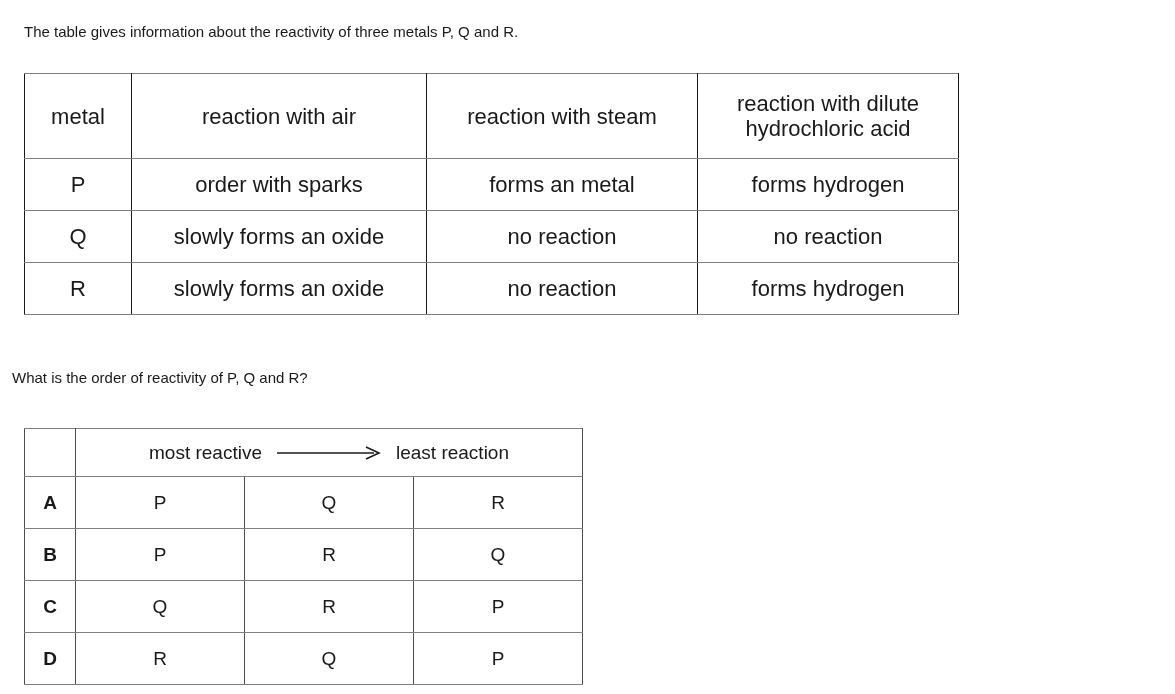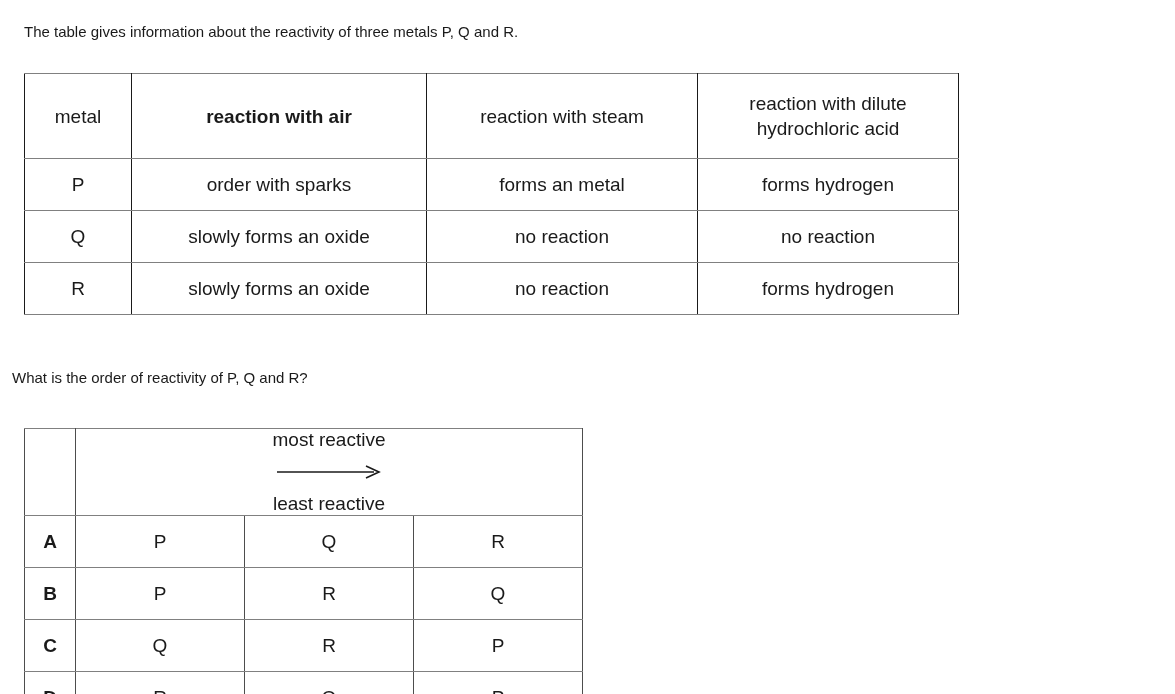--- a/index.html
+++ b/index.html
@@ -30,38 +30,38 @@
   #question-text { left: 12px; top: 366px; }
 
   
   #reactivity-table {
     position: absolute;
     left: 24px;
     top: 73px;
     width: 882px;
     border-collapse: collapse;
     table-layout: fixed;
-    font-size: 19px;
+    font-size: 22px;
     color: #1a1a1a;
   }
   #reactivity-table td,
   #reactivity-table th {
     border-left: 1px solid #1a1a1a;
     border-right: 1px solid #1a1a1a;
     border-top: 1px solid #808080;
     border-bottom: 1px solid #808080;
     text-align: center;
     vertical-align: middle;
     font-weight: normal;
     padding: 0 6px;
   }
   #reactivity-table .hdr-row th { height: 84px; line-height: 25px; }
   #reactivity-table .body-row td { height: 51px; }
   #reactivity-table .c-metal { width: 94px; }
-  #reactivity-table .c-air   { width: 282px; font-weight: bold; }
+  #reactivity-table .c-air   { width: 282px; }
   #reactivity-table .c-steam { width: 258px; }
   #reactivity-table .c-acid  { width: 248px; text-align: center; }
 
   
   #answer-table {
     position: absolute;
     left: 24px;
     top: 428px;
     width: 559px;
     border-collapse: collapse;
@@ -85,21 +85,20 @@
   #answer-table .hdr-row th { height: 47px; }
   #answer-table .opt-row td { height: 51px; }
   #answer-table .opt-letter { font-weight: bold; }
 
   .scale-header {
     display: flex;
     align-items: center;
     justify-content: center;
     gap: 14px;
     padding: 0 10px;
-    flex-direction: column;
   }
   .scale-arrow {
     display: inline-block;
     line-height: 0;
     flex: 0 0 auto;
   }
 </style>
 </head>
 <body>
 
@@ -144,21 +143,21 @@
       <th class="c-letter"></th>
       <th colspan="3">
         <span class="scale-header">
           <span>most reactive</span>
           <span class="scale-arrow">
             <svg width="106" height="14" viewBox="0 0 106 14" aria-hidden="true">
               <line x1="1" y1="7" x2="98" y2="7" stroke="#1a1a1a" stroke-width="1.6"></line>
               <polyline points="90,1 103,7 90,13" fill="none" stroke="#1a1a1a" stroke-width="1.6"></polyline>
             </svg>
           </span>
-          <span>least reactive</span>
+          <span>least reaction</span>
         </span>
       </th>
     </tr>
   </thead>
   <tbody>
     <tr class="opt-row">
       <td class="c-letter opt-letter">A</td>
       <td class="c-pos">P</td>
       <td class="c-pos">Q</td>
       <td class="c-pos">R</td>

